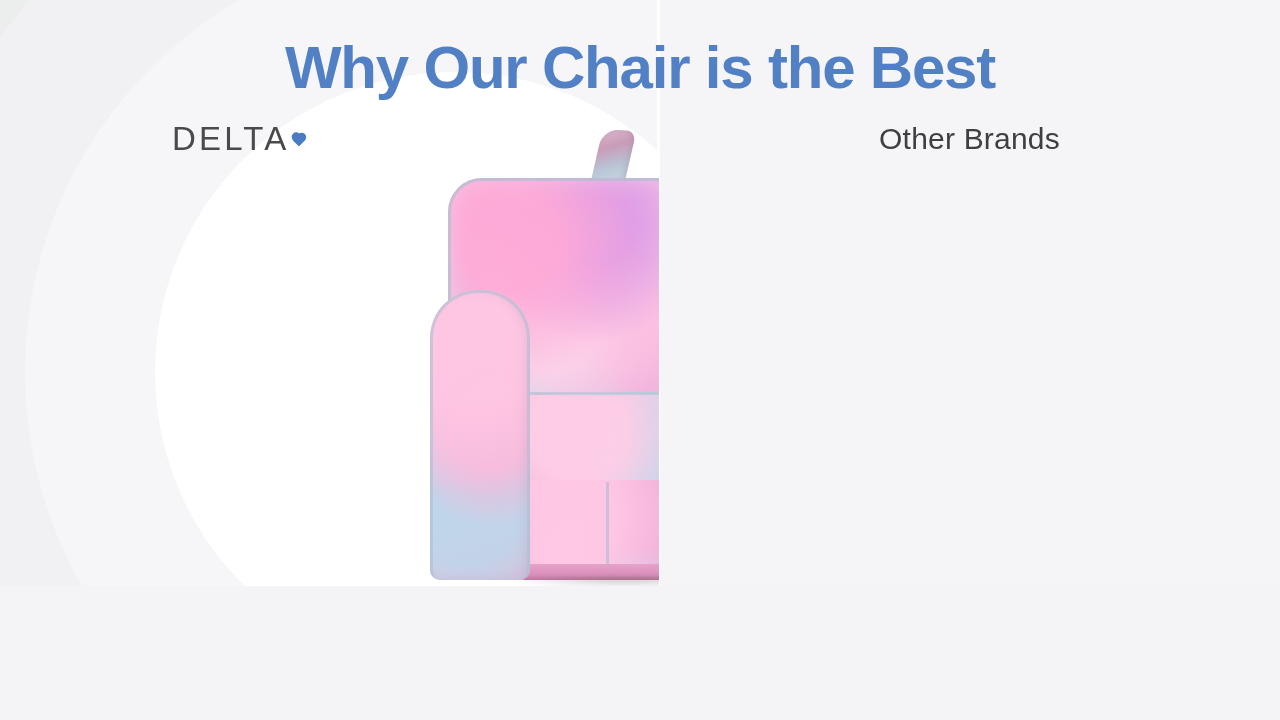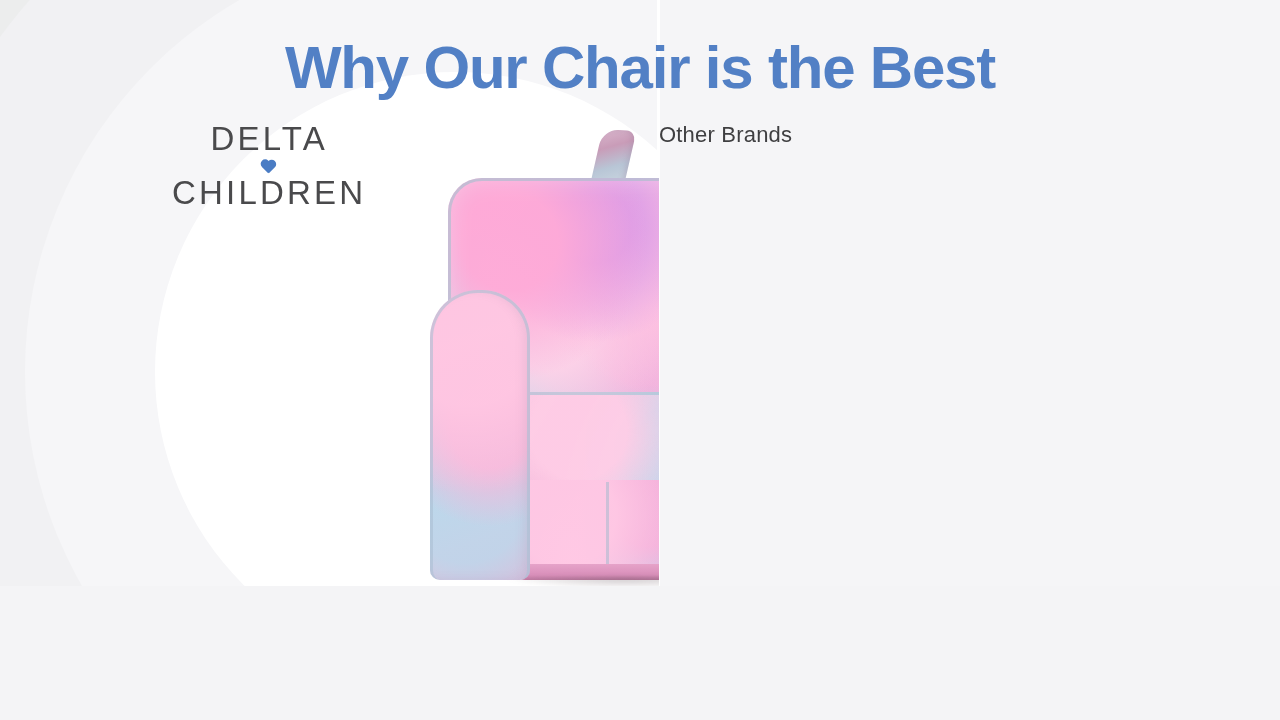--- a/index.html
+++ b/index.html
@@ -60,21 +60,21 @@
   
   .brand-logo {
     position:absolute;
     left:172px; top:120px;
     z-index:40;
     font-size:33px;
     font-weight:300;
     color:#4a4a4c;
     letter-spacing:3.2px;
     white-space:nowrap;
-    display:flex; align-items:center;flex-direction:column;
+    display:flex; align-items:center;
   }
   .brand-logo .word { display:inline-block; }
   .heart {
     display:inline-block;
     position:relative;
     width:17px; height:16px;
     margin:0 3px 0 1px;
     top:2px;
   }
   .heart::before, .heart::after {
@@ -85,22 +85,23 @@
     background:#4a7cc4;
     border-radius:8.5px 8.5px 0 0;
     transform:rotate(-45deg);
     transform-origin:0 100%;
   }
   .heart::after { left:0; transform:rotate(45deg); transform-origin:100% 100%; }
 
   .other-brands {
     position:absolute;
     left:659px; width:621px; top:122px;
+    text-align:center;
     z-index:40;
-    font-size:22px;
+    font-size:30px;
     font-weight:400;
     color:#3f3f41;
     letter-spacing:0.2px;
   }
 
   
   .chair-photo {
     position:absolute;
     left:410px; top:130px;
     width:320px; height:440px;
@@ -243,18 +244,17 @@
       <div class="ph-arm"></div>
       <div class="ph-arm-pipe"></div>
     </div>
   </div>
 
   <div class="title">Why Our Chair is the Best</div>
 
   <div class="brand-logo">
     <span class="word">DELTA</span>
     <span class="heart"></span>
-    <span class="word">CHILDREN</span>
   </div>
 
   <div class="other-brands">Other Brands</div>
 
 </div>
 
 </body></html>

